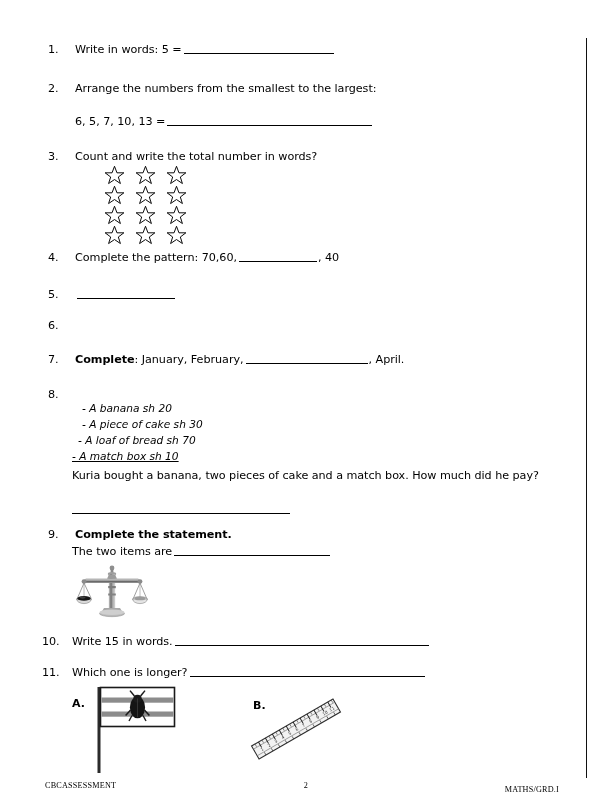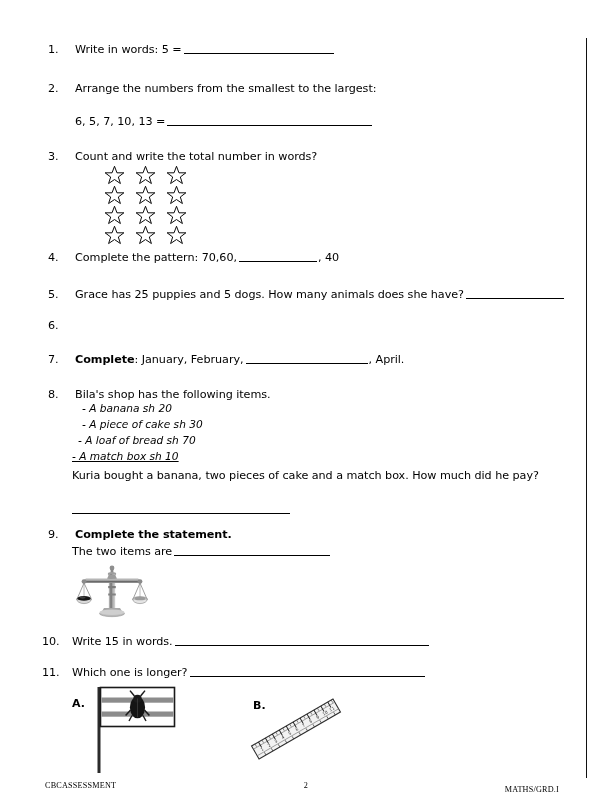--- a/index.html
+++ b/index.html
@@ -223,38 +223,37 @@
   <div class="q" style="left:48px; top:250px;">
     <span class="q-num">4.</span>
     <span class="q-body">
       <span>Complete the pattern: 70,60,</span><span class="blank" style="width:78px;"></span><span>, 40</span>
     </span>
   </div>
 
   <div class="q" style="left:48px; top:287px;">
     <span class="q-num">5.</span>
     <span class="q-body">
-      <span>Grace has 25 puppies and 5 dogs. How many animals does she have?</span><span class="blank" style="width:98px;"></span>
+      <span class="blank" style="width:98px;"></span>
     </span>
   </div>
 
   <div class="q" style="left:48px; top:318px;">
     <span class="q-num">6.</span>
   </div>
 
   <div class="q" style="left:48px; top:352px;">
     <span class="q-num">7.</span>
     <span class="q-body">
       <span class="bold">Complete</span><span>: January, February,</span><span class="blank" style="width:122px;"></span><span>, April.</span>
     </span>
   </div>
 
   <div class="q" style="left:48px; top:387px;">
     <span class="q-num">8.</span>
-    <span class="q-body">Bila's shop has the following items.</span>
   </div>
   <div class="sub-line" style="left:82px; top:401px;">- A banana sh 20</div>
   <div class="sub-line" style="left:82px; top:417px;">- A piece of cake sh 30</div>
   <div class="sub-line" style="left:78px; top:433px;">- A loaf of bread sh 70</div>
   <div class="sub-line" style="left:72px; top:449px;text-decoration:underline;">- A match box sh 10</div>
   <div class="q" style="left:72px; top:468px;">
     <span class="q-body">Kuria bought a banana, two pieces of cake and a match box. How much did he pay?</span>
   </div>
   <div class="standalone-rule" style="left:72px; top:513px; width:218px;"></div>
 

